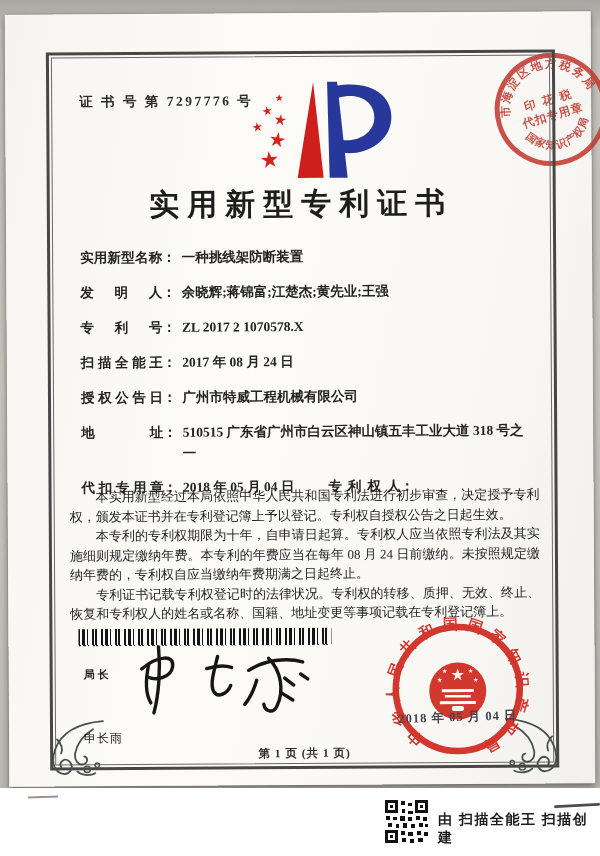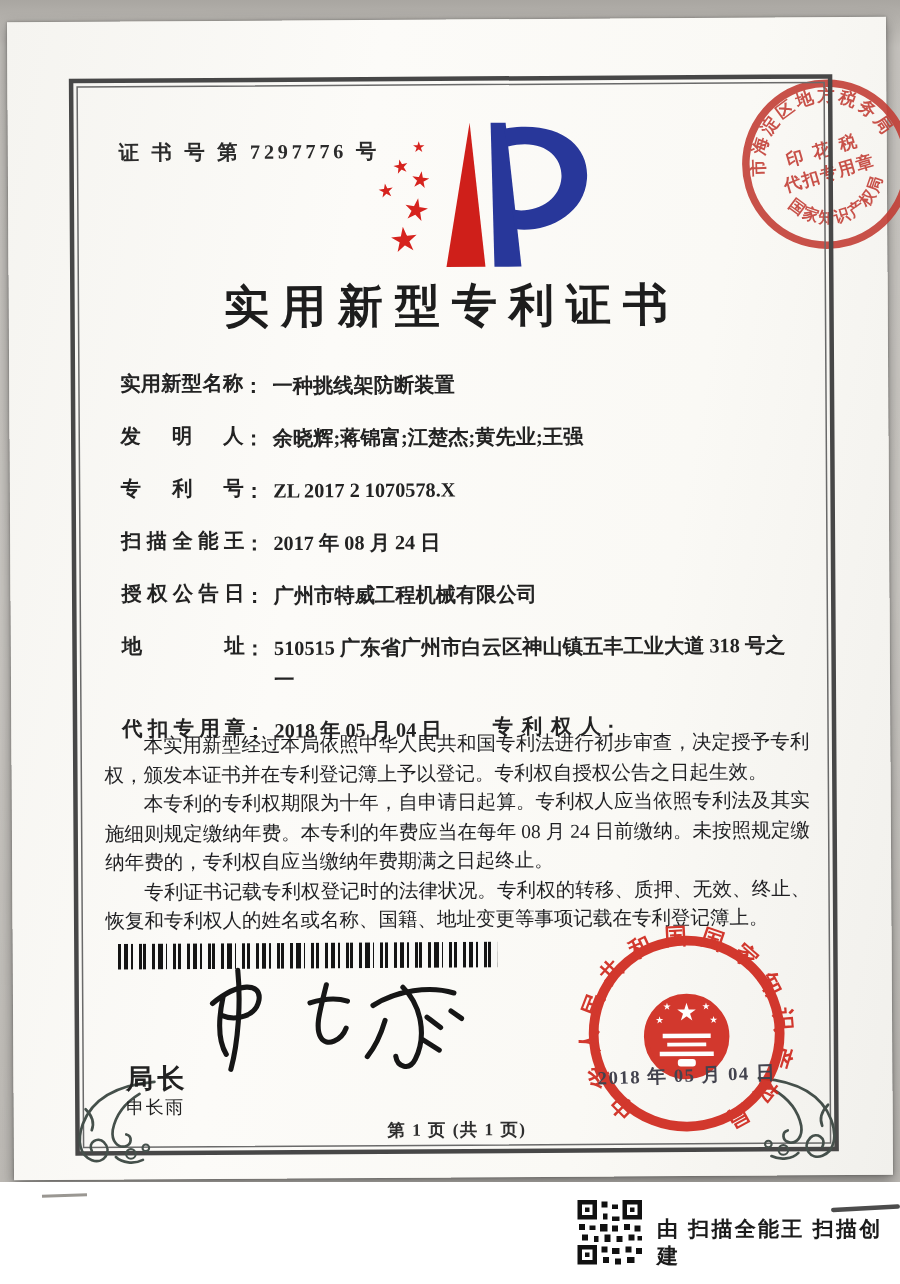--- a/index.html
+++ b/index.html
@@ -43,21 +43,20 @@
 
   
   .fields{
     position:absolute;left:30px;top:192px;right:14px;
     font-size:13.5px;font-weight:600;color:#232323;
   }
   .frow{margin-bottom:13px;line-height:22px;display:flex;align-items:flex-start;}
   .flabel{
     display:inline-block;width:82px;text-align:justify;text-align-last:justify;
     flex:0 0 82px;
-    font-family:Liberation Mono, monospace;
   }
   .fcolon{flex:0 0 auto;margin-right:6px;}
   .fvalue{flex:1 1 auto;line-height:21px;}
   .grant-row{display:flex;margin-top:2px;}
   .grant-col2{margin-left:34px;display:flex;}
   .grant-col2 .flabel{width:72px;flex-basis:72px;}
 
   
   .paras{
     position:absolute;left:18px;right:15px;top:432px;
@@ -68,21 +67,21 @@
 
   
   .barcode{
     position:absolute;left:26px;top:574px;width:253px;height:17px;
     background:repeating-linear-gradient(90deg,
       #141414 0 2px,#f8f8f6 2px 4px,#141414 4px 7px,#f8f8f6 7px 9px,
       #141414 9px 10px,#f8f8f6 10px 14px,#141414 14px 16px,#f8f8f6 16px 17px,
       #141414 17px 19px,#f8f8f6 19px 23px);
   }
 
-  .signer-title{position:absolute;left:31px;top:612px;font-size:18px;font-weight:700;color:#222;letter-spacing:3px;margin-top:40px;}
+  .signer-title{position:absolute;left:31px;top:612px;font-size:11px;font-weight:700;color:#222;letter-spacing:3px;}
   .signer-name{position:absolute;left:31px;top:675px;font-size:12px;font-weight:400;color:#222;letter-spacing:1px;}
   .signature{position:absolute;left:66px;top:584px;width:210px;height:84px;}
 
   
   .seal{position:absolute;left:321px;top:552px;width:168px;height:168px;opacity:.92;}
   .seal-date{
     position:absolute;left:310px;top:656px;width:190px;text-align:center;
     font-size:12.5px;font-weight:700;color:#43434e;letter-spacing:1px;
     transform:rotate(-1.5deg);
   }

